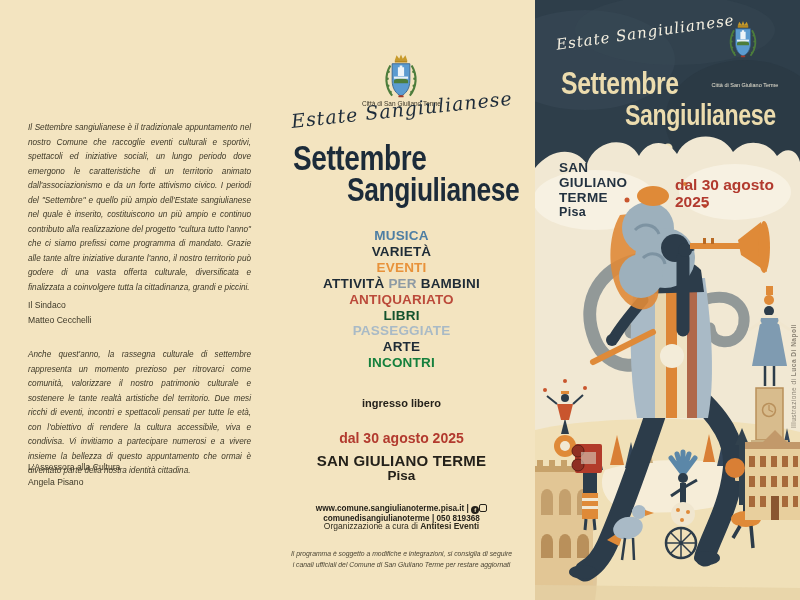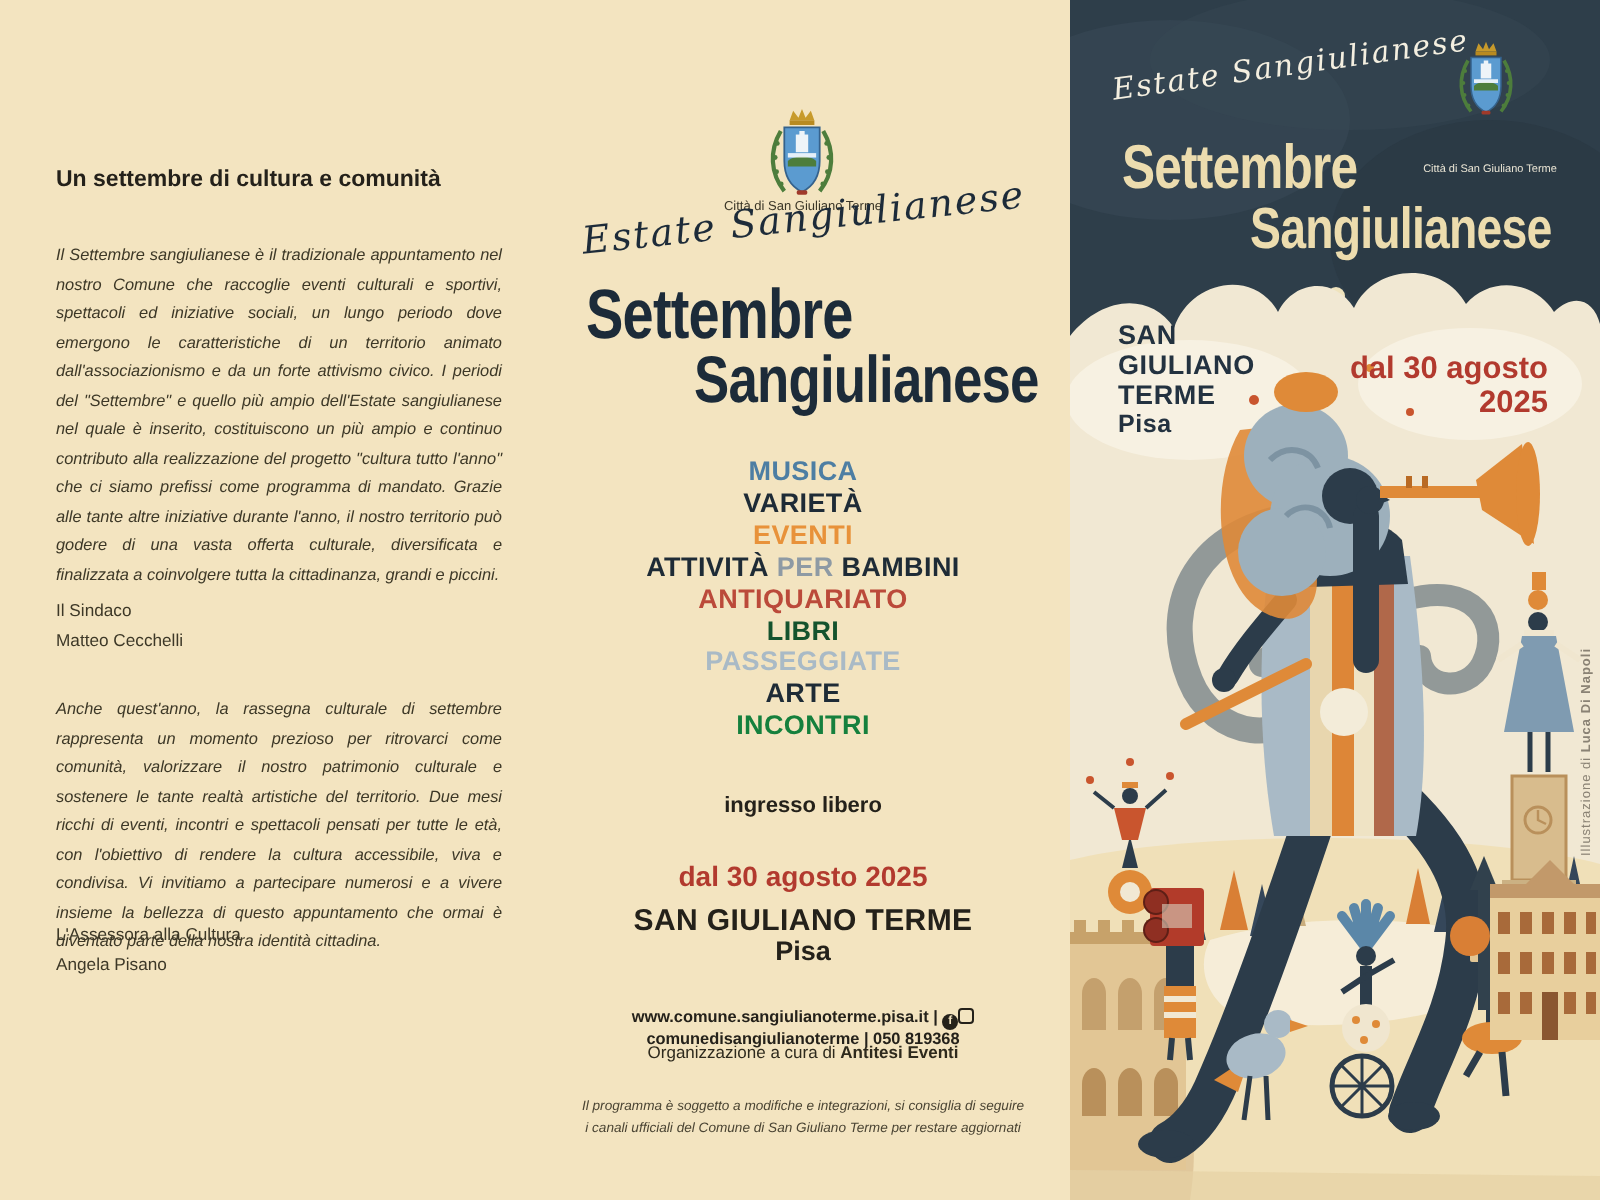--- a/index.html
+++ b/index.html
@@ -40,21 +40,21 @@
   
   .poster{position:absolute;left:535px;top:0;width:265px;height:600px;background:#2e3e4a;}
   .poster svg.art{position:absolute;left:0;top:0;}
   .po-script{position:absolute;left:20px;top:36px;font-size:15px;color:#f4efe0;transform:rotate(-8deg);transform-origin:left top;letter-spacing:1px;}
   .po-title1{left:26px;top:66px;font-size:31px;color:#ecdcae;}
   .po-title2{left:90px;top:99px;font-size:29px;color:#ecdcae;}
   .po-logo{position:absolute;left:193px;top:20px;width:30px;height:40px;}
   .po-logo-caption{position:absolute;left:145px;top:82px;width:130px;text-align:center;font-size:5.5px;color:#e9e4d4;}
   .po-place{position:absolute;left:24px;top:160px;font-weight:bold;color:#233240;line-height:15px;font-size:13.5px;letter-spacing:0.3px;}
   .po-place .pisa{font-size:12.5px;}
-  .po-date{position:absolute;right:26px;top:176px;text-align:right;font-weight:bold;color:#b23a2e;font-size:15.5px;line-height:17px;}
+  .po-date{position:absolute;right:26px;top:176px;font-weight:bold;color:#b23a2e;font-size:15.5px;line-height:17px;}
   .po-credit{position:absolute;right:3px;top:288px;height:140px;writing-mode:vertical-rl;transform:rotate(180deg);
              font-size:6.5px;color:#8a8274;letter-spacing:0.5px;}
   .po-credit b{font-weight:bold;}
 </style>
 </head>
 <body>
 
 <div class="page">
 
   <svg width="0" height="0" style="position:absolute" aria-hidden="true">
@@ -76,21 +76,20 @@
         <circle cx="34" cy="20" r="1.4" fill="#4d7d3c"></circle>
           <circle cx="35.2" cy="28" r="1.4" fill="#4d7d3c"></circle>
         <circle cx="34.4" cy="36" r="1.4" fill="#4d7d3c"></circle>
           <circle cx="31.8" cy="43" r="1.4" fill="#4d7d3c"></circle>
         <rect x="17" y="46.5" width="6" height="2.5" rx="1" fill="#a03a2a"></rect>
       </g>
     </defs>
   </svg>
 
   <div class="left-panel">
-    <div class="lp-heading">Un settembre di cultura e comunità</div>
     <div class="lp-para p1">Il Settembre sangiulianese è il tradizionale appuntamento nel nostro Comune che raccoglie eventi culturali e sportivi, spettacoli ed iniziative sociali, un lungo periodo dove emergono le caratteristiche di un territorio animato dall'associazionismo e da un forte attivismo civico. I periodi del "Settembre" e quello più ampio dell'Estate sangiulianese nel quale è inserito, costituiscono un più ampio e continuo contributo alla realizzazione del progetto "cultura tutto l'anno" che ci siamo prefissi come programma di mandato. Grazie alle tante altre iniziative durante l'anno, il nostro territorio può godere di una vasta offerta culturale, diversificata e finalizzata a coinvolgere tutta la cittadinanza, grandi e piccini.</div>
     <div class="lp-sig s1">
       <div>Il Sindaco</div>
       <div>Matteo Cecchelli</div>
     </div>
     <div class="lp-para p2">Anche quest'anno, la rassegna culturale di settembre rappresenta un momento prezioso per ritrovarci come comunità, valorizzare il nostro patrimonio culturale e sostenere le tante realtà artistiche del territorio. Due mesi ricchi di eventi, incontri e spettacoli pensati per tutte le età, con l'obiettivo di rendere la cultura accessibile, viva e condivisa. Vi invitiamo a partecipare numerosi e a vivere insieme la bellezza di questo appuntamento che ormai è diventato parte della nostra identità cittadina.</div>
     <div class="lp-sig s2">
       <div>L'Assessora alla Cultura</div>
       <div>Angela Pisano</div>
     </div>

